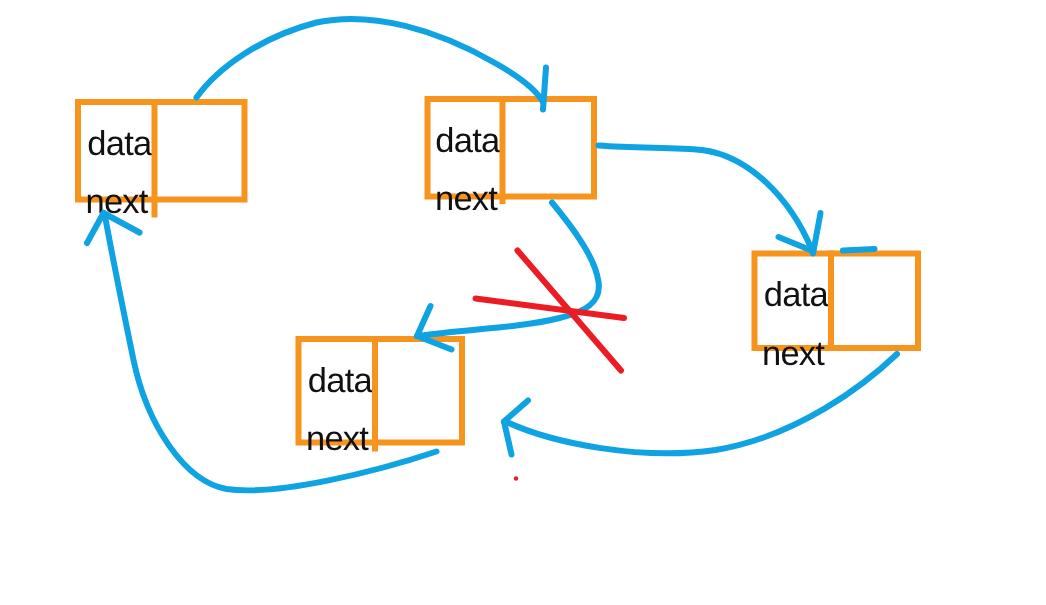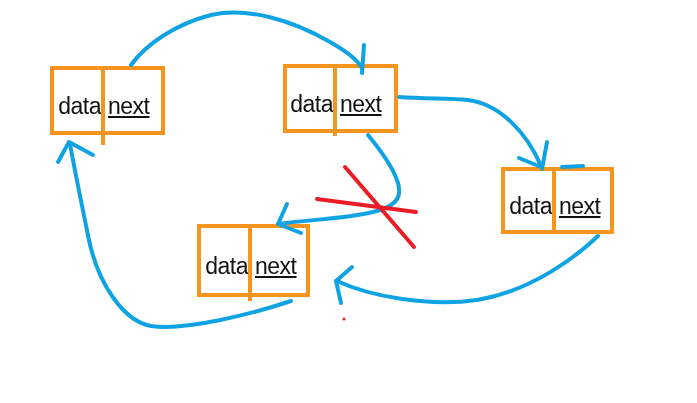--- a/index.html
+++ b/index.html
@@ -18,32 +18,33 @@
     background: var(--bg);
     overflow: hidden;
     font-family: "Liberation Sans", sans-serif;
   }
   .node {
     position: absolute;
     border: 4px solid var(--box-border);
     display: flex;
     column-gap: 4px;
     background: transparent;
+    flex-direction: column;
   }
   .cell {
     display: flex;
     align-items: center;
     padding-top: 12px;
     font-size: 23px;
     letter-spacing: -0.5px;
     color: var(--text-color);
     white-space: nowrap;
   }
   .cell-left { justify-content: flex-end; }
-  .cell-right { flex: 1; justify-content: flex-start; padding-left: 3px; text-decoration: underline; }
+  .cell-right { flex: 1; justify-content: flex-start; padding-left: 3px; }
   .divider {
     position: absolute;
     top: -4px;
     width: 4px;
     background: var(--box-border);
   }
   
   .node1 { left: 50px;  top: 66px;  width: 115px; height: 69px; }
   .node1 .cell-left { width: 47px; }
   .node1 .divider { left: 47px; height: 79px; }

